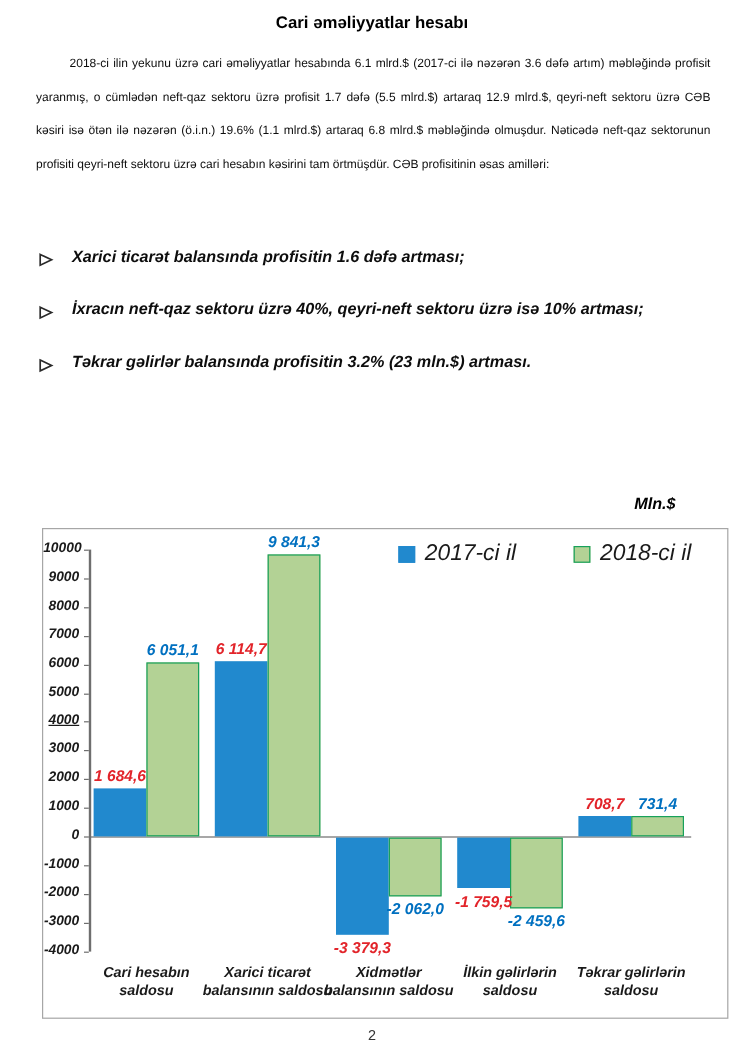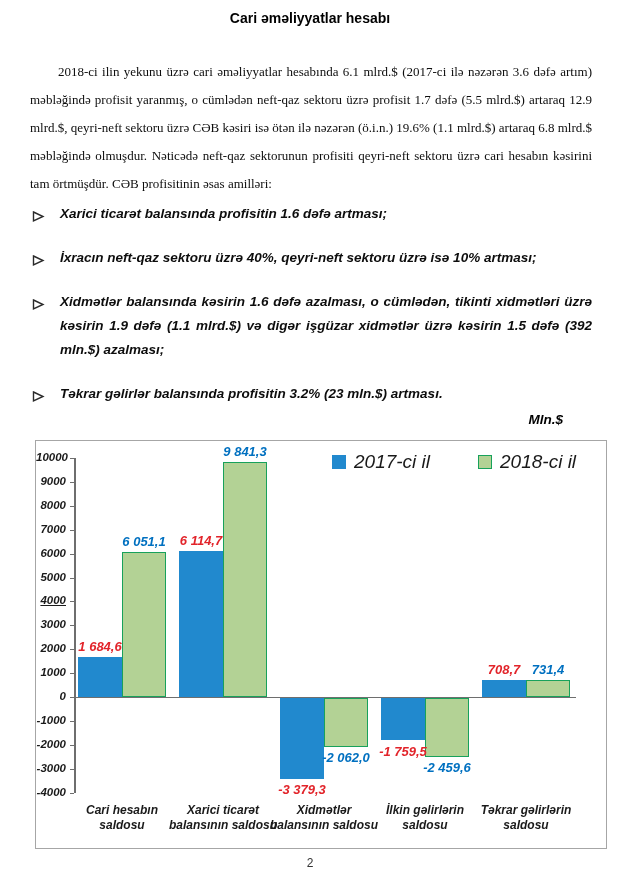--- a/index.html
+++ b/index.html
@@ -5,22 +5,22 @@
   html,body{margin:0;padding:0;background:#ffffff;}
   .page{
     position:relative;width:620px;height:882px;background:#ffffff;
     font-family:"Liberation Sans", sans-serif;color:#111111;overflow:hidden;
   }
   .title{
     position:absolute;top:10px;left:0;width:620px;text-align:center;
     font-size:14px;font-weight:bold;color:#000;
   }
   .paragraph{
-    position:absolute;top:58px;left:30px;width:562px;
-    font-size:13px;line-height:28px;text-align:justify;text-indent:28px;color:#0d0d0d;font-family:Liberation Serif, serif;
+    position:absolute;top:40px;left:30px;width:562px;
+    font-size:10px;line-height:28px;text-align:justify;text-indent:28px;color:#0d0d0d;
   }
   .bullets{
     position:absolute;top:202px;left:30px;width:562px;margin:0;padding:0;list-style:none;font-weight:bold;
   }
   .bullets li{
     position:relative;padding-left:30px;margin-bottom:20px;
     font-size:13.5px;font-style:italic;line-height:24px;text-align:justify;color:#0d0d0d;
   }
   .bullet-marker{
     position:absolute;left:2px;top:5px;width:13px;height:13px;
@@ -73,28 +73,20 @@
       </span>
       <span>Xarici ticarət balansında profisitin 1.6 dəfə artması;</span>
     </li>
     <li>
       <span class="bullet-marker">
         <svg width="13" height="13" viewBox="0 0 13 13">
             <polygon points="1.5,2 11,6.5 1.5,11" fill="none" stroke="#2a2a2a" stroke-width="1.4"></polygon>
           </svg>
       </span>
       <span>İxracın neft-qaz sektoru üzrə 40%, qeyri-neft sektoru üzrə isə 10% artması;</span>
-    </li>
-    <li>
-      <span class="bullet-marker">
-        <svg width="13" height="13" viewBox="0 0 13 13">
-            <polygon points="1.5,2 11,6.5 1.5,11" fill="none" stroke="#2a2a2a" stroke-width="1.4"></polygon>
-          </svg>
-      </span>
-      <span>Xidmətlər balansında kəsirin 1.6 dəfə azalması, o cümlədən, tikinti xidmətləri üzrə kəsirin 1.9 dəfə (1.1 mlrd.$) və digər işgüzar xidmətlər üzrə kəsirin 1.5 dəfə (392 mln.$) azalması;</span>
     </li>
     <li>
       <span class="bullet-marker">
         <svg width="13" height="13" viewBox="0 0 13 13">
             <polygon points="1.5,2 11,6.5 1.5,11" fill="none" stroke="#2a2a2a" stroke-width="1.4"></polygon>
           </svg>
       </span>
       <span>Təkrar gəlirlər balansında profisitin 3.2% (23 mln.$) artması.</span>
     </li>
   </ul>

